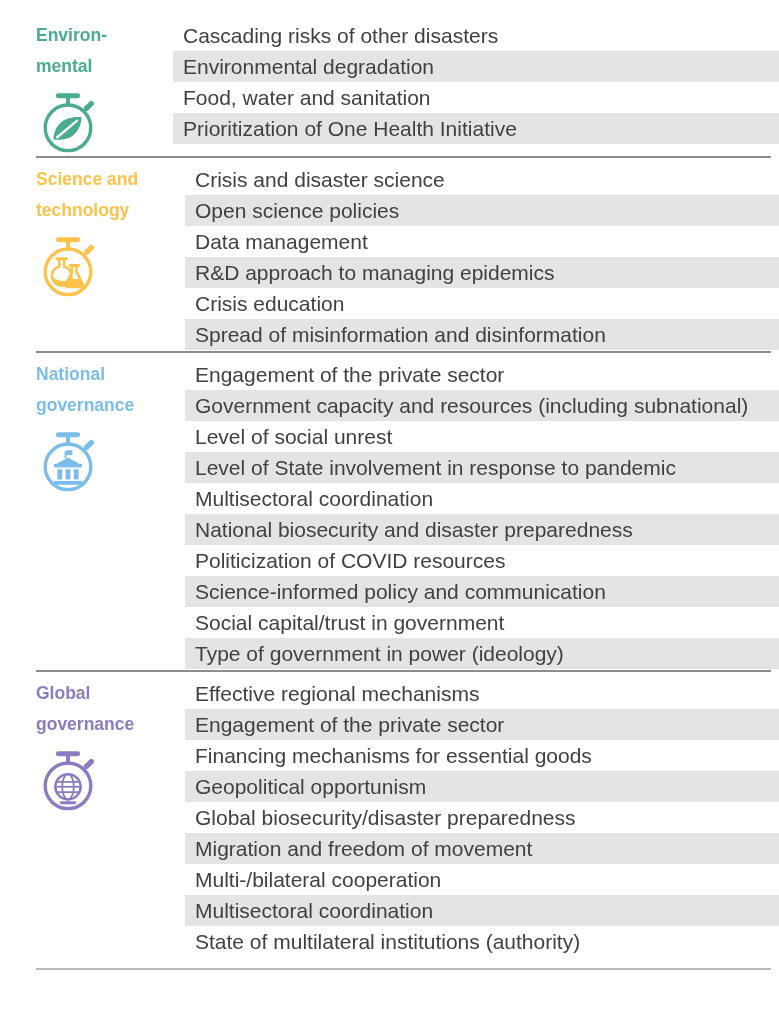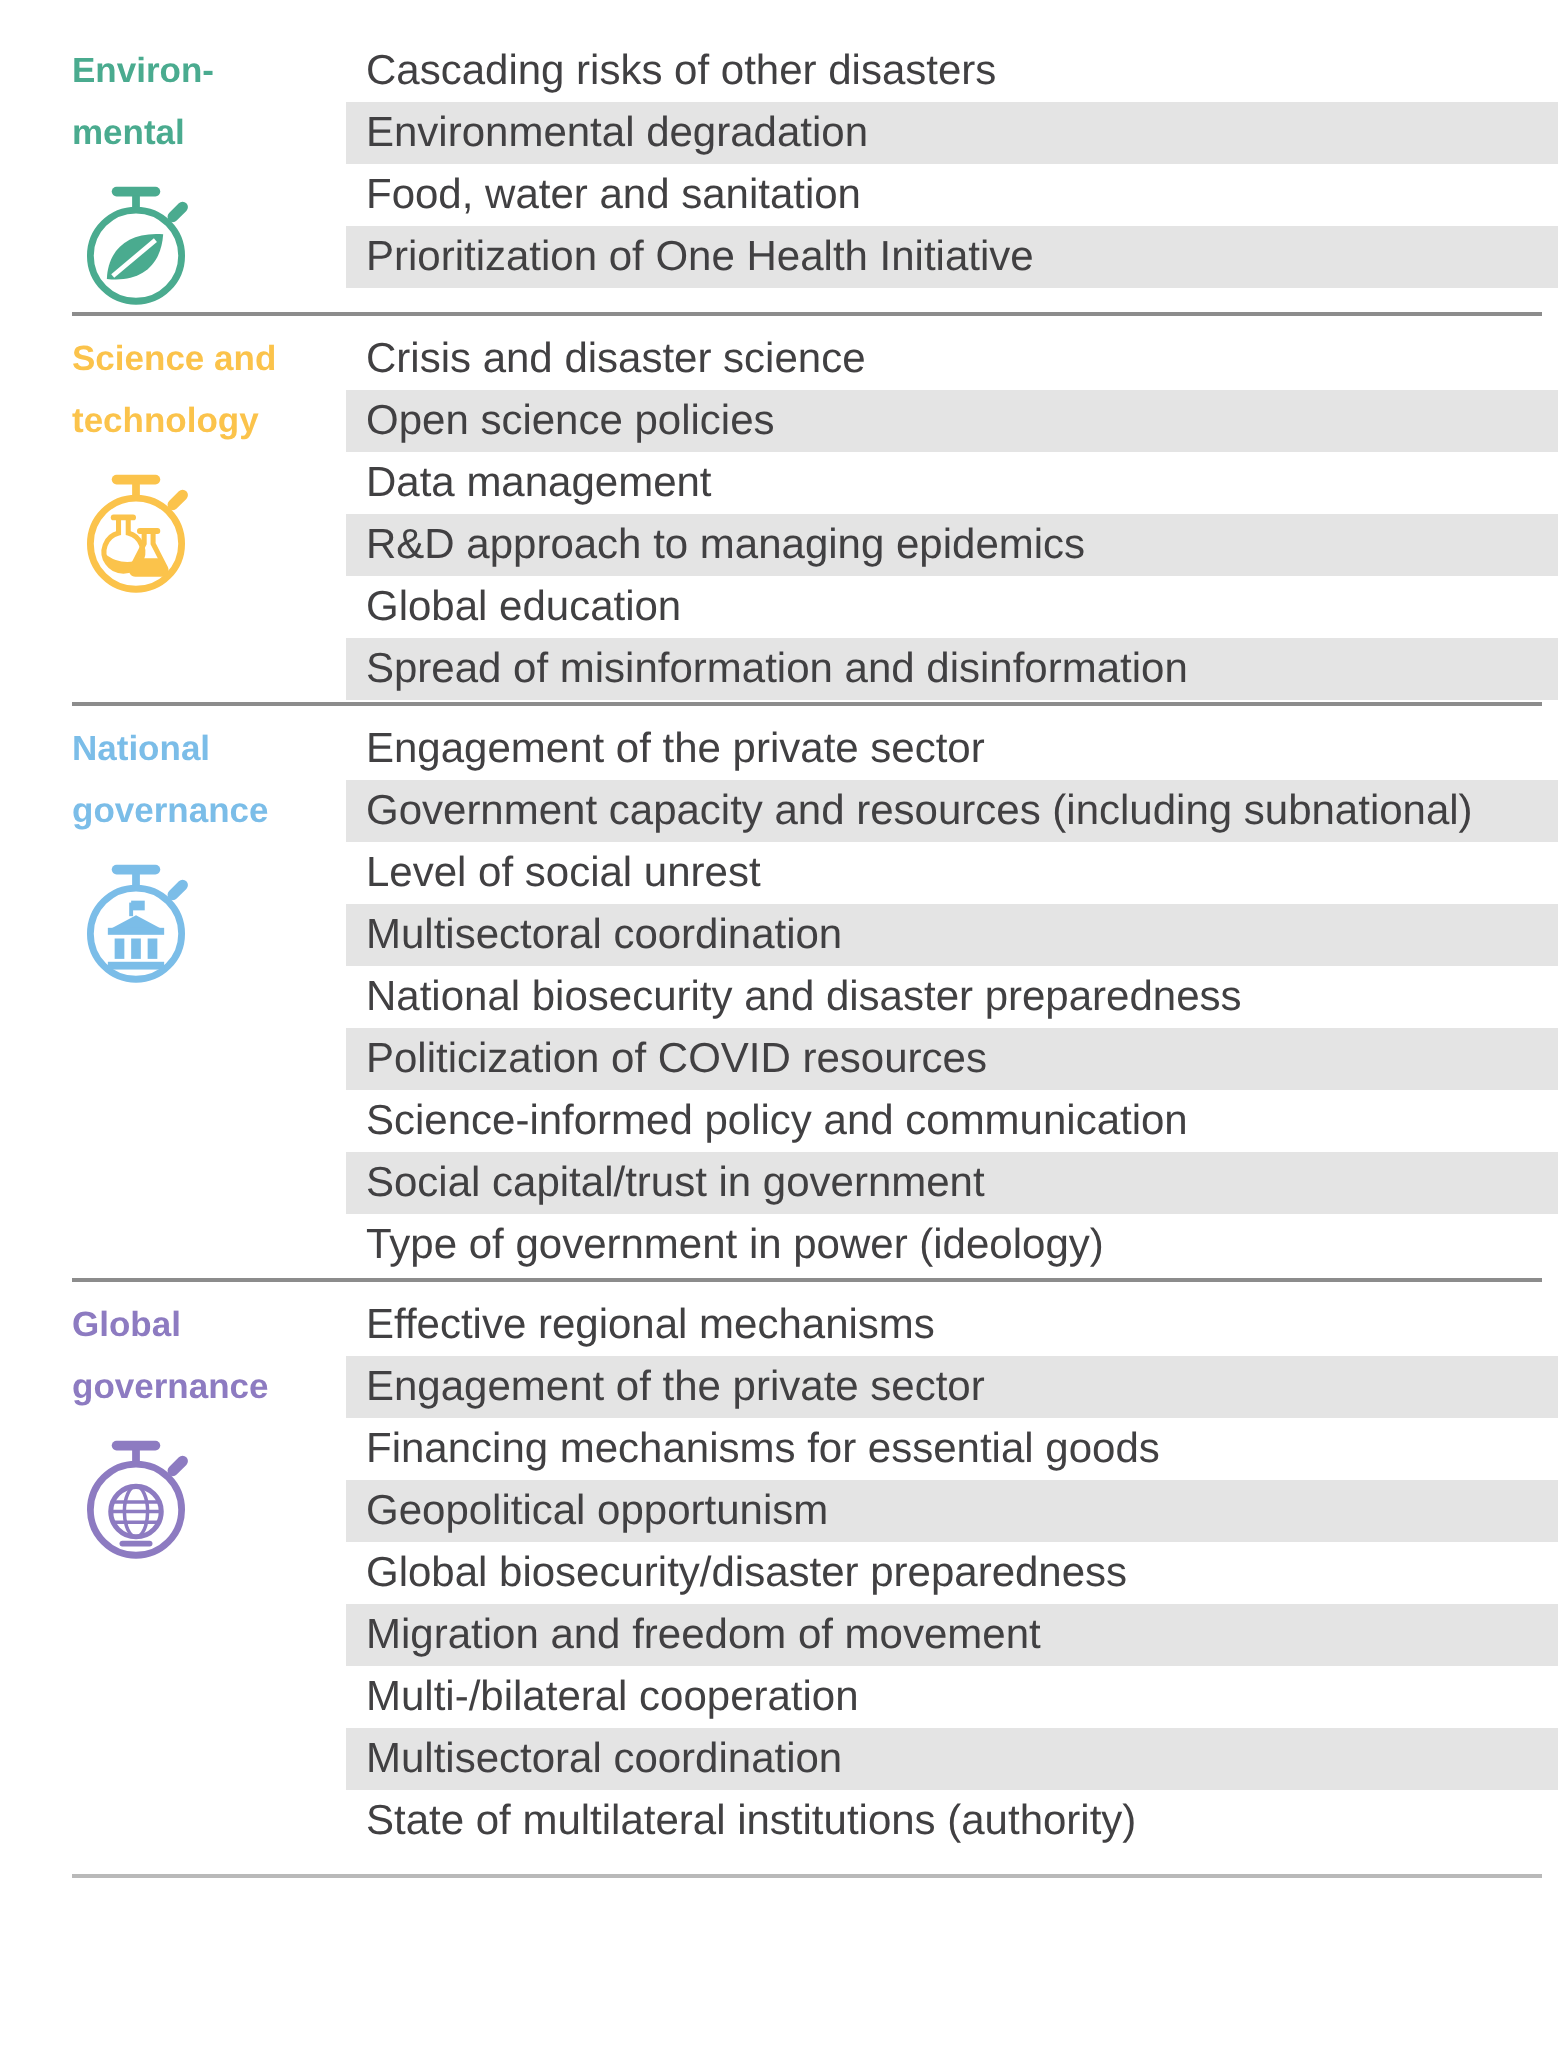--- a/index.html
+++ b/index.html
@@ -5,21 +5,21 @@
   html,body{margin:0;padding:0;}
   body{
     width:779px;height:1023px;background:#ffffff;overflow:hidden;
     font-family:"Liberation Sans","DejaVu Sans",sans-serif;
     color:#414042;
   }
   .table-wrap{padding-top:20px;}
   .section{display:flex;padding-bottom:1px;}
   .section + .section{border-top:2px solid #8c8c8c;padding-top:6px;}
   .section + .section, .divider-bottom{margin-left:36px;margin-right:8px;}
-  .section + .section{margin-left:0;margin-right:0;}
+  .section + .section{margin-left:0;margin-right:0;gap:12px;}
   
   .section.has-top{position:relative;border-top:none;padding-top:8px;}
   .section.has-top::before{
     content:"";position:absolute;top:0;left:36px;right:8px;height:2px;background:#8c8c8c;
   }
   .section{position:relative;}
   .left-col{
     width:173px;flex:0 0 173px;box-sizing:border-box;padding-left:36px;
   }
   .label-line{
@@ -106,21 +106,21 @@
 
   <div class="row">
     <span class="row-text">Data management</span>
   </div>
 
   <div class="row">
     <span class="row-text">R&amp;D approach to managing epidemics</span>
   </div>
 
   <div class="row">
-    <span class="row-text">Global education</span>
+    <span class="row-text">Crisis education</span>
   </div>
 
   <div class="row">
     <span class="row-text">Spread of misinformation and disinformation</span>
   </div>
 </div>
   </div>
 
   <div class="section has-top" style="--accent: #7bbde8;">
     <div class="left-col">
@@ -149,20 +149,23 @@
   </div>
 
   <div class="row">
     <span class="row-text">Government capacity and resources (including subnational)</span>
   </div>
 
   <div class="row">
     <span class="row-text">Level of social unrest</span>
   </div>
 
+  <div class="row">
+    <span class="row-text">Level of State involvement in response to pandemic</span>
+  </div>
 
   <div class="row">
     <span class="row-text">Multisectoral coordination</span>
   </div>
 
   <div class="row">
     <span class="row-text">National biosecurity and disaster preparedness</span>
   </div>
 
   <div class="row">

